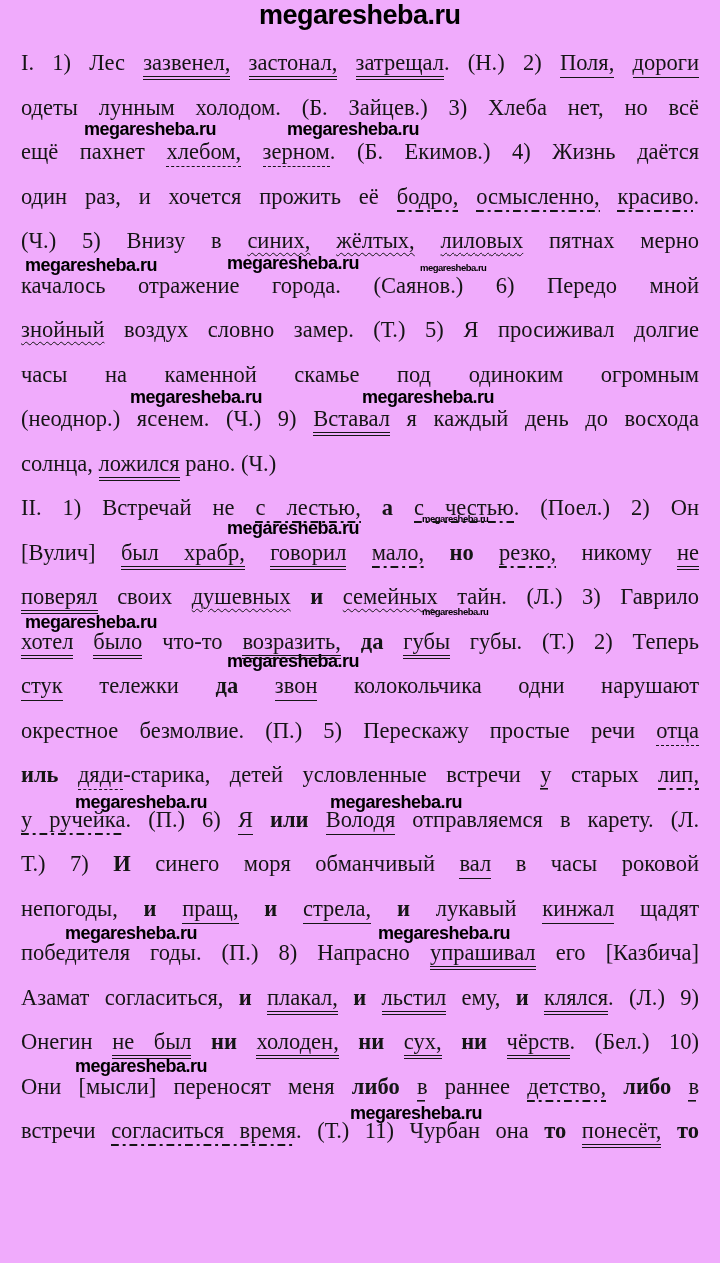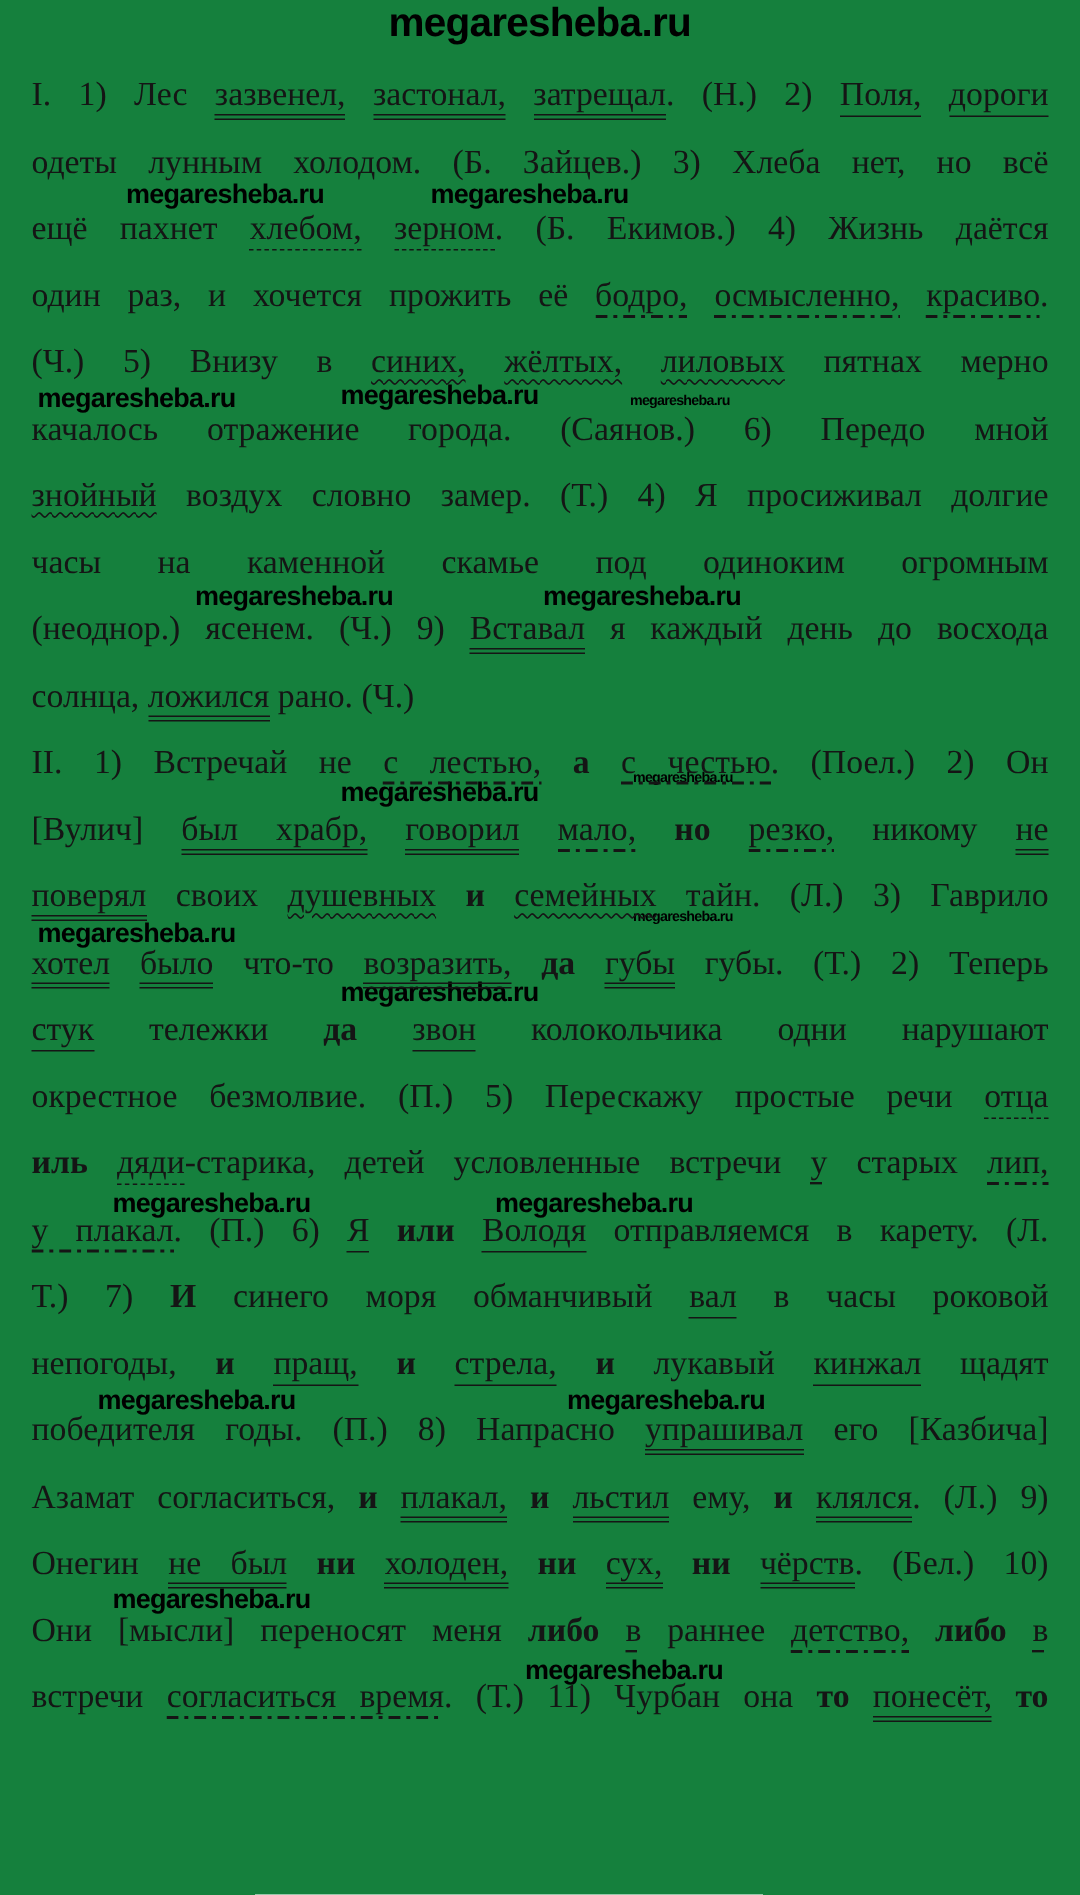--- a/index.html
+++ b/index.html
@@ -1,17 +1,17 @@
 <!DOCTYPE html>
 <html><head>
 <meta charset="utf-8">
 <style>
   html,body{margin:0;padding:0;background:#ffffff;}
   body{width:720px;height:1263px;position:relative;overflow:hidden;}
-  .page{position:absolute;inset:0;background:#15803d;}
+  .page{position:absolute;inset:0;background:#f0abfc;}
 
   .watermark{
     position:absolute;
     font-family:"Liberation Sans",sans-serif;
     font-weight:700;
     color:#000;
     letter-spacing:-0.5px;
     white-space:nowrap;
     line-height:1;
   }
@@ -85,34 +85,34 @@
       <div class="watermark" style="left: 350px; top: 1104px; font-size: 18px;">megaresheba.ru</div>
     </div>
   <div class="textbody" id="text-body">
       <div>
         <div class="line"><span class="s-p">I. 1) Лес </span><span class="s-u2">зазвенел,</span><span class="s-p"> </span><span class="s-u2">застонал,</span><span class="s-p"> </span><span class="s-u2">затрещал</span><span class="s-p">. (Н.) 2) </span><span class="s-u1">Поля,</span><span class="s-p"> </span><span class="s-u1">дороги</span></div>
         <div class="line"><span class="s-p">одеты лунным холодом. (Б. Зайцев.) 3) Хлеба нет, но всё</span></div>
         <div class="line"><span class="s-p">ещё пахнет </span><span class="s-ud">хлебом,</span><span class="s-p"> </span><span class="s-ud">зерном</span><span class="s-p">. (Б. Екимов.) 4) Жизнь даётся</span></div>
         <div class="line"><span class="s-p">один раз, и хочется прожить её </span><span class="s-uo">бодро,</span><span class="s-p"> </span><span class="s-uo">осмысленно,</span><span class="s-p"> </span><span class="s-uo">красиво</span><span class="s-p">.</span></div>
         <div class="line"><span class="s-p">(Ч.) 5) Внизу в </span><span class="s-uw">синих,</span><span class="s-p"> </span><span class="s-uw">жёлтых,</span><span class="s-p"> </span><span class="s-uw">лиловых</span><span class="s-p"> пятнах мерно</span></div>
         <div class="line"><span class="s-p">качалось отражение города. (Саянов.) 6) Передо мной</span></div>
-        <div class="line"><span class="s-uw">знойный</span><span class="s-p"> воздух словно замер. (Т.) 4) Я просиживал долгие</span></div>
+        <div class="line"><span class="s-uw">знойный</span><span class="s-p"> воздух словно замер. (Т.) 5) Я просиживал долгие</span></div>
         <div class="line"><span class="s-p">часы на каменной скамье под одиноким огромным</span></div>
         <div class="line"><span class="s-p">(неоднор.) ясенем. (Ч.) 9) </span><span class="s-u2">Вставал</span><span class="s-p"> я каждый день до восхода</span></div>
         <div class="line left"><span class="s-p">солнца, </span><span class="s-u2">ложился</span><span class="s-p"> рано. (Ч.)</span></div>
       </div>
       <div>
         <div class="line"><span class="s-p">II. 1) Встречай не </span><span class="s-uo">с лестью,</span><span class="s-p"> </span><span class="s-b">а</span><span class="s-p"> </span><span class="s-uo">с честью</span><span class="s-p">. (Поел.) 2) Он</span></div>
         <div class="line"><span class="s-p">[Вулич] </span><span class="s-u2">был храбр,</span><span class="s-p"> </span><span class="s-u2">говорил</span><span class="s-p"> </span><span class="s-uo">мало,</span><span class="s-p"> </span><span class="s-b">но</span><span class="s-p"> </span><span class="s-uo">резко,</span><span class="s-p"> никому </span><span class="s-u2">не</span></div>
         <div class="line"><span class="s-u2">поверял</span><span class="s-p"> своих </span><span class="s-uw">душевных</span><span class="s-p"> </span><span class="s-b">и</span><span class="s-p"> </span><span class="s-uw">семейных</span><span class="s-p"> тайн. (Л.) 3) Гаврило</span></div>
         <div class="line"><span class="s-u2">хотел</span><span class="s-p"> </span><span class="s-u2">было</span><span class="s-p"> что-то </span><span class="s-u2">возразить,</span><span class="s-p"> </span><span class="s-b">да</span><span class="s-p"> </span><span class="s-u2">губы</span><span class="s-p"> губы. (Т.) 2) Теперь</span></div>
         <div class="line"><span class="s-u1">стук</span><span class="s-p"> тележки </span><span class="s-b">да</span><span class="s-p"> </span><span class="s-u1">звон</span><span class="s-p"> колокольчика одни нарушают</span></div>
         <div class="line"><span class="s-p">окрестное безмолвие. (П.) 5) Перескажу простые речи </span><span class="s-ud">отца</span></div>
         <div class="line"><span class="s-b">иль</span><span class="s-p"> </span><span class="s-ud">дяди</span><span class="s-p">-старика, детей условленные встречи </span><span class="s-uo">у</span><span class="s-p"> старых </span><span class="s-uo">лип,</span></div>
-        <div class="line"><span class="s-uo">у плакал</span><span class="s-p">. (П.) 6) </span><span class="s-u1">Я</span><span class="s-p"> </span><span class="s-b">или</span><span class="s-p"> </span><span class="s-u1">Володя</span><span class="s-p"> отправляемся в карету. (Л.</span></div>
+        <div class="line"><span class="s-uo">у ручейка</span><span class="s-p">. (П.) 6) </span><span class="s-u1">Я</span><span class="s-p"> </span><span class="s-b">или</span><span class="s-p"> </span><span class="s-u1">Володя</span><span class="s-p"> отправляемся в карету. (Л.</span></div>
         <div class="line"><span class="s-p">Т.) 7) </span><span class="s-b">И</span><span class="s-p"> синего моря обманчивый </span><span class="s-u1">вал</span><span class="s-p"> в часы роковой</span></div>
         <div class="line"><span class="s-p">непогоды, </span><span class="s-b">и</span><span class="s-p"> </span><span class="s-u1">пращ,</span><span class="s-p"> </span><span class="s-b">и</span><span class="s-p"> </span><span class="s-u1">стрела,</span><span class="s-p"> </span><span class="s-b">и</span><span class="s-p"> лукавый </span><span class="s-u1">кинжал</span><span class="s-p"> щадят</span></div>
         <div class="line"><span class="s-p">победителя годы. (П.) 8) Напрасно </span><span class="s-u2">упрашивал</span><span class="s-p"> его [Казбича]</span></div>
         <div class="line"><span class="s-p">Азамат согласиться, </span><span class="s-b">и</span><span class="s-p"> </span><span class="s-u2">плакал,</span><span class="s-p"> </span><span class="s-b">и</span><span class="s-p"> </span><span class="s-u2">льстил</span><span class="s-p"> ему, </span><span class="s-b">и</span><span class="s-p"> </span><span class="s-u2">клялся</span><span class="s-p">. (Л.) 9)</span></div>
         <div class="line"><span class="s-p">Онегин </span><span class="s-u2">не был</span><span class="s-p"> </span><span class="s-b">ни</span><span class="s-p"> </span><span class="s-u2">холоден,</span><span class="s-p"> </span><span class="s-b">ни</span><span class="s-p"> </span><span class="s-u2">сух,</span><span class="s-p"> </span><span class="s-b">ни</span><span class="s-p"> </span><span class="s-u2">чёрств</span><span class="s-p">. (Бел.) 10)</span></div>
         <div class="line"><span class="s-p">Они [мысли] переносят меня </span><span class="s-b">либо</span><span class="s-p"> </span><span class="s-uo">в</span><span class="s-p"> раннее </span><span class="s-uo">детство,</span><span class="s-p"> </span><span class="s-b">либо</span><span class="s-p"> </span><span class="s-uo">в</span></div>
         <div class="line"><span class="s-p">встречи </span><span class="s-uo">согласиться время</span><span class="s-p">. (Т.) 11) Чурбан она </span><span class="s-b">то</span><span class="s-p"> </span><span class="s-u2">понесёт,</span><span class="s-p"> </span><span class="s-b">то</span></div>
       </div>
     </div>
   <div class="footer">Мегарешеба.ру</div>

